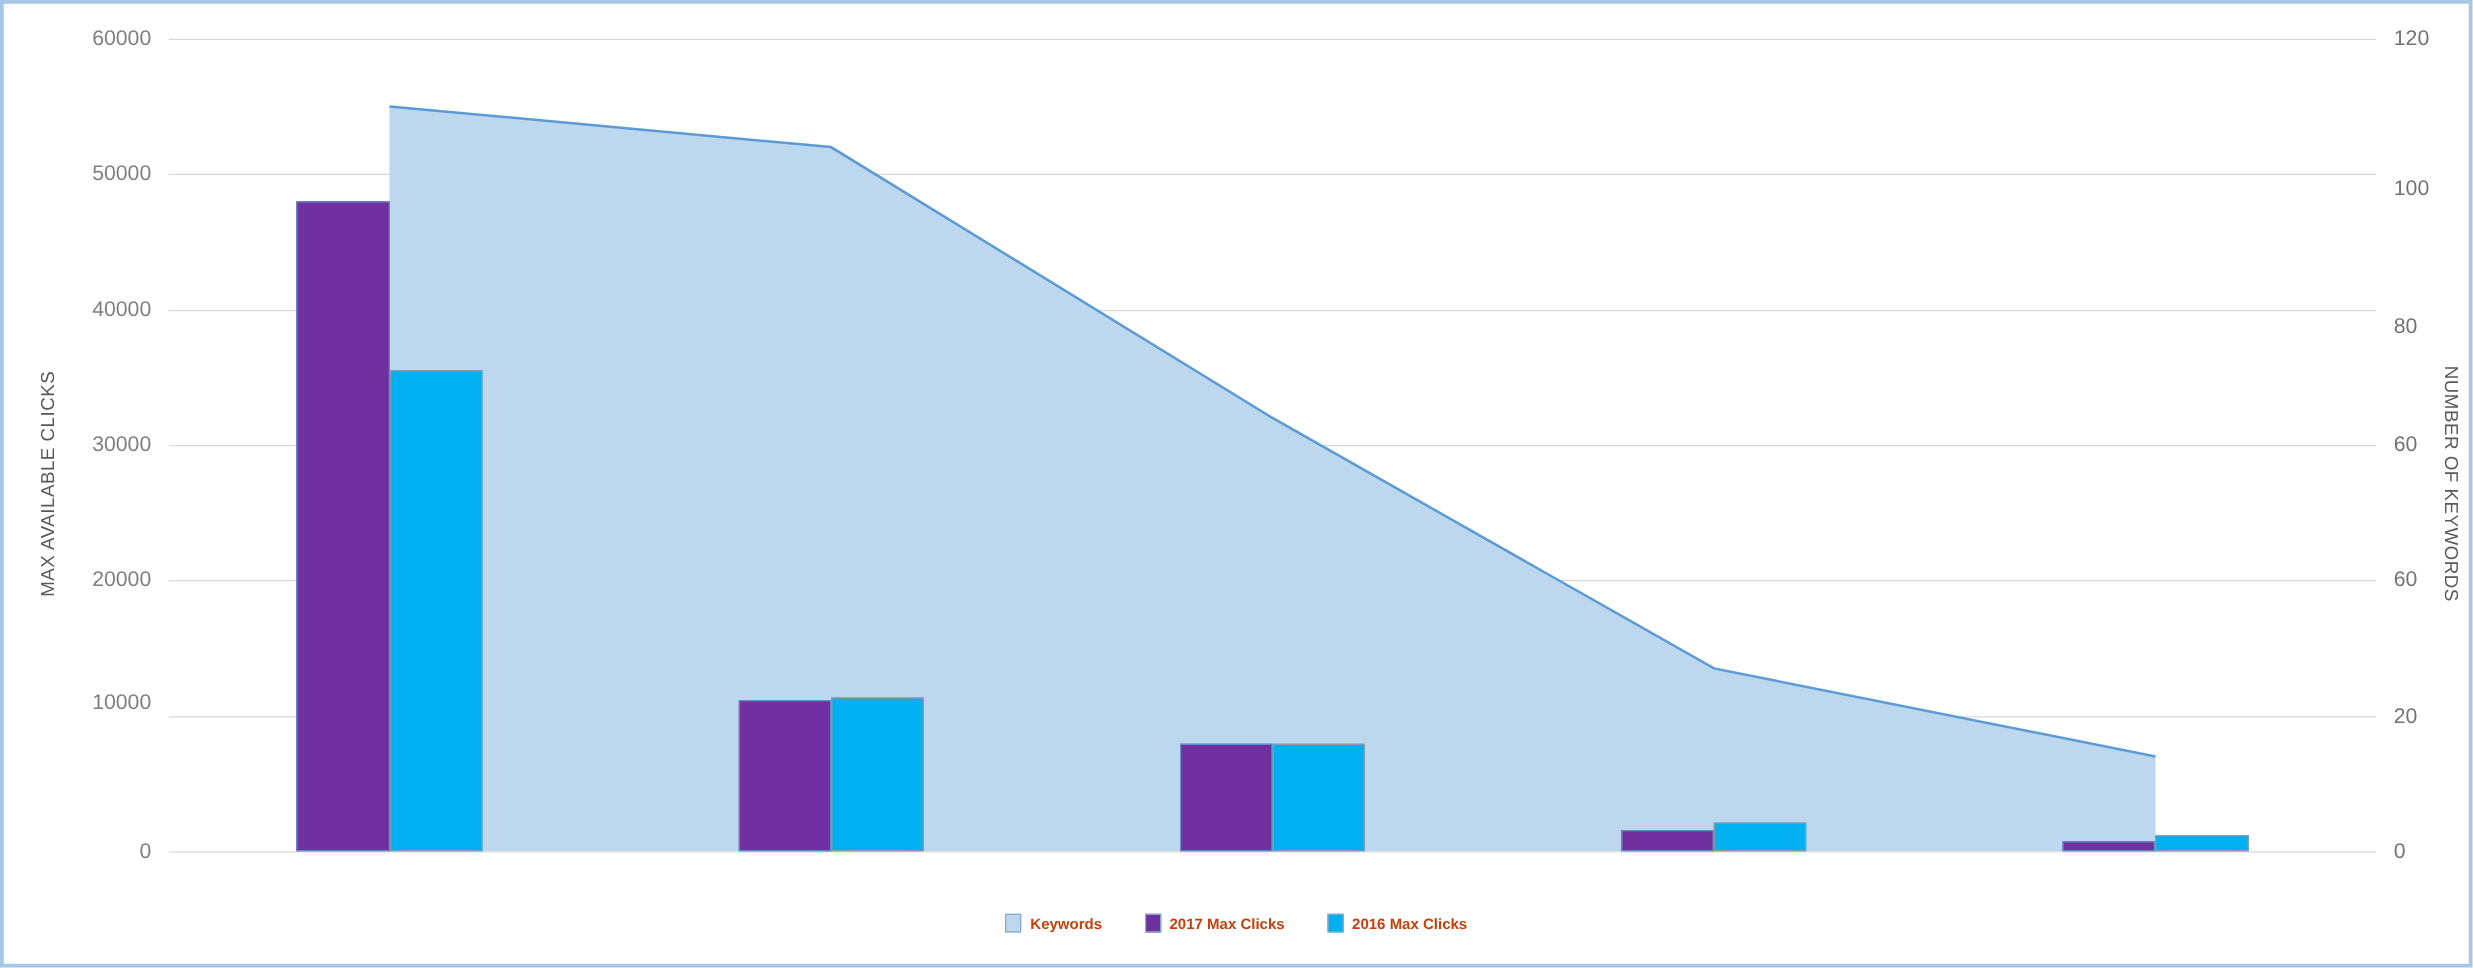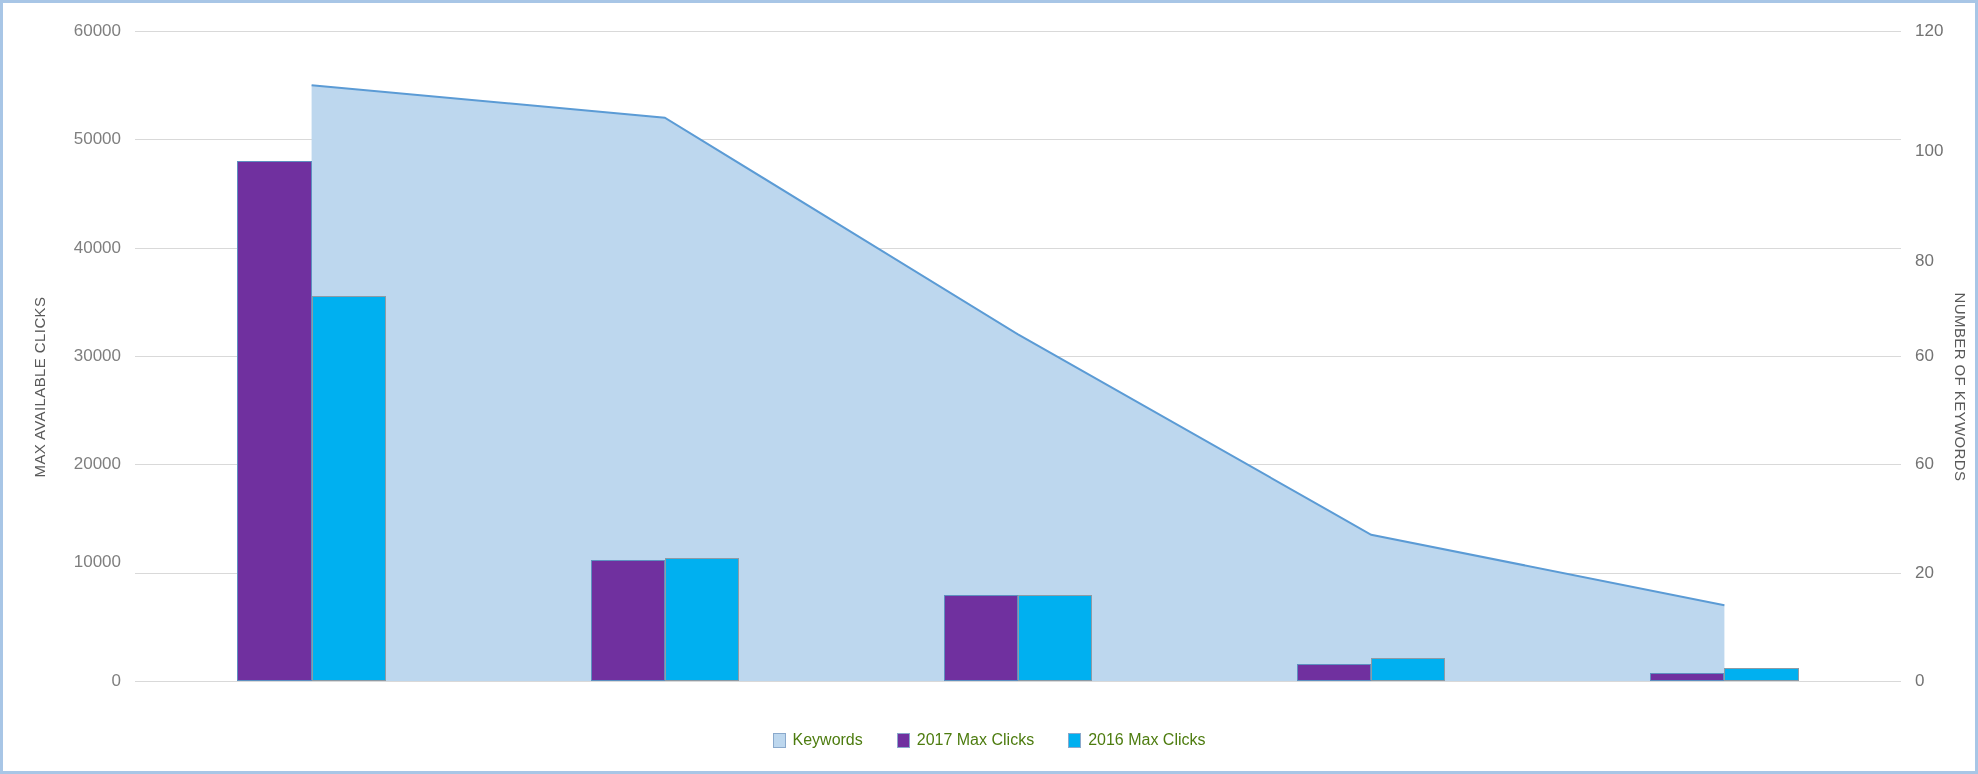--- a/index.html
+++ b/index.html
@@ -98,23 +98,24 @@
     position:absolute;
     left:0;right:0;top:728px;
     display:flex;justify-content:center;align-items:center;gap:34px;
   }
   .legend-item{display:flex;align-items:center;gap:7px;}
   .swatch{
     width:13px;height:15px;display:inline-block;
     box-sizing:border-box;border:1px solid #8aa9cc;
   }
   .legend-text{
-    font-size:16px;color:#4d7c0f;
+    font-size:12px;color:#c2410c;
     font-family:"Liberation Sans", sans-serif;
     white-space:nowrap;
+    font-weight:bold;
   }
 </style>
 </head>
 <body>
 
 <div id="chart-frame">
 
   <div class="axis-title" id="y-left-title">MAX AVAILABLE CLICKS</div>
 
   <div class="axis-title" id="y-right-title">NUMBER OF KEYWORDS</div>

